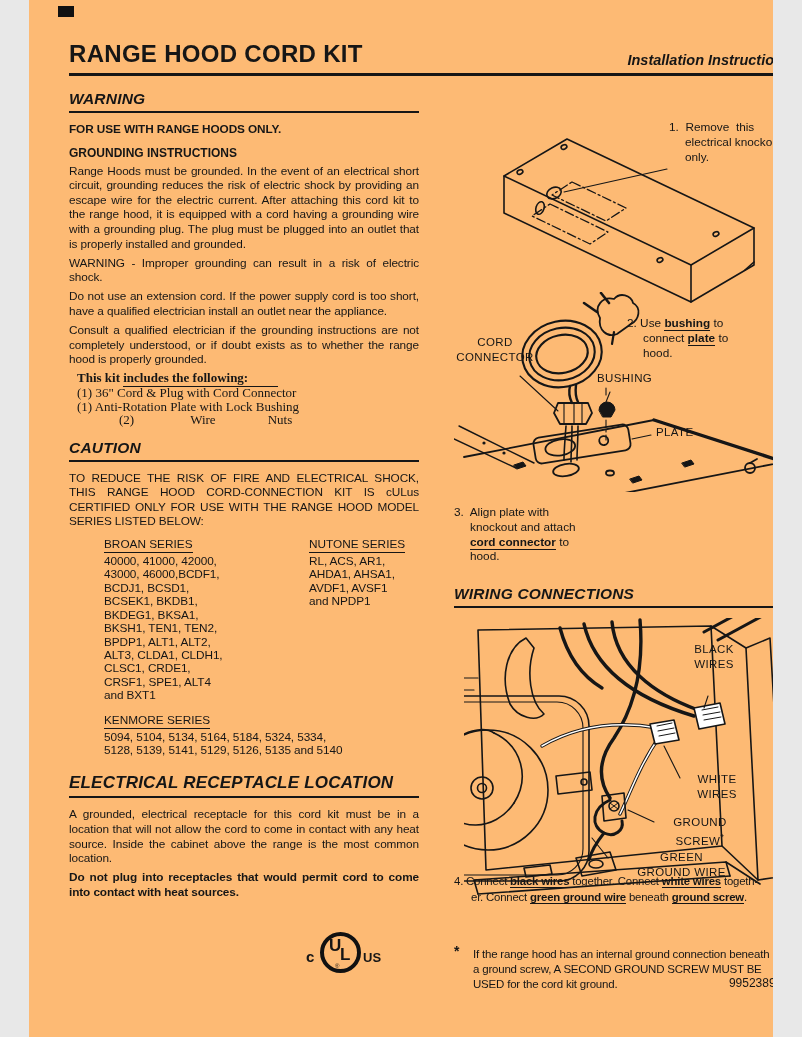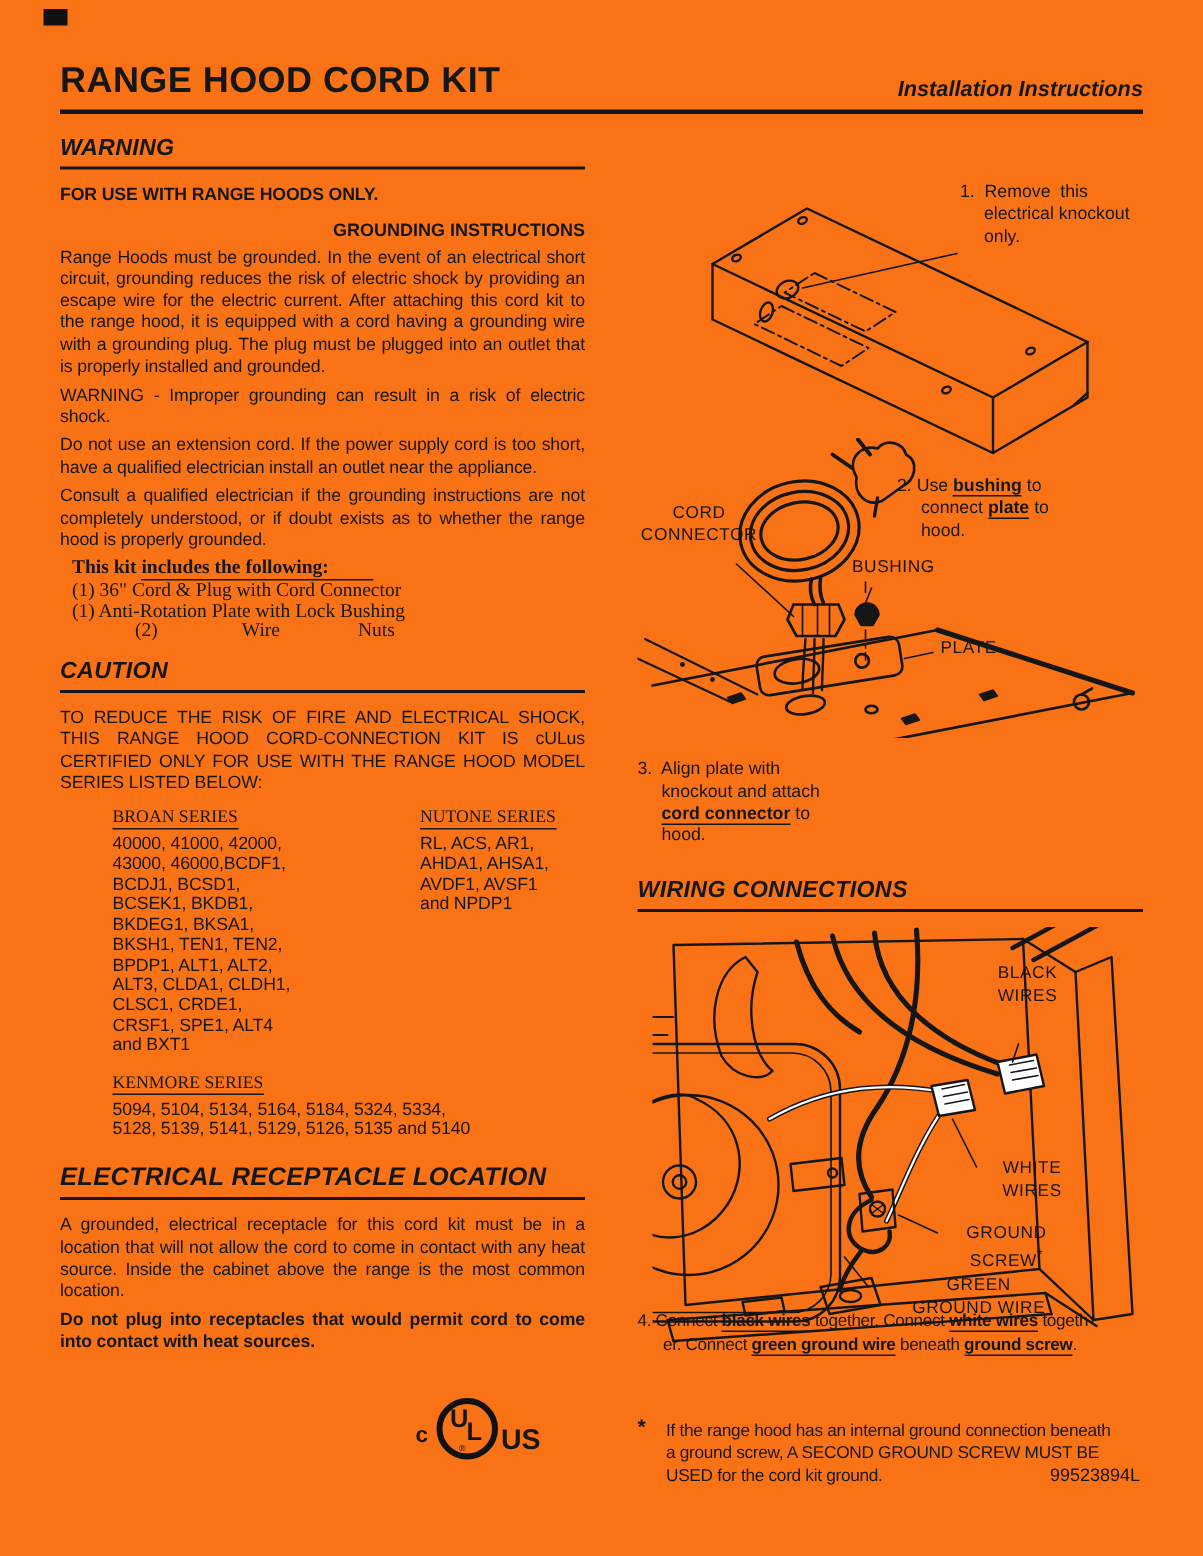--- a/index.html
+++ b/index.html
@@ -1,64 +1,64 @@
 <!DOCTYPE html>
 <html><head>
 <meta charset="utf-8">
 <style>
   html,body { margin:0; padding:0; background:#e8e8e8; }
-  .page { position:relative; width:802px; height:1037px; background:#f97316; margin:0 auto;
+  .page { position:relative; width:744px; height:1037px; background:#fdba74; margin:0 auto;
           font-family:"Liberation Sans", sans-serif; color:#161616; overflow:hidden; }
   .corner-mark { position:absolute; left:29px; top:6px; width:16px; height:11px; background:#111; }
 
   
   .masthead { position:absolute; left:40px; top:40px; width:722px; display:flex;
               justify-content:space-between; align-items:flex-end;
               border-bottom:3px solid #161616; padding-bottom:5px; }
   .doc-title { font-size:24px; font-weight:bold; letter-spacing:0.3px; }
   .doc-subtitle { font-size:14.5px; font-weight:bold; font-style:italic; }
 
   
   .col-left  { position:absolute; left:40px;  top:90px; width:350px; }
   .col-right { position:absolute; left:425px; top:90px; width:337px; height:945px; }
 
   .sec-h { font-size:15.5px; font-weight:bold; font-style:italic; letter-spacing:0.2px;
            border-bottom:2px solid #161616; padding-bottom:3px; margin:0 0 9px 0; }
   .sec-h.elec { font-size:17px; margin-top:0; }
-  .sub-h { font-size:12px; font-weight:bold; margin:0 0 4px 0;text-align:right; }
+  .sub-h { font-size:12px; font-weight:bold; margin:0 0 4px 0; }
   p.j { font-size:11.8px; line-height:14.6px; letter-spacing:-0.1px; text-align:justify; margin:0 0 4.5px 0; }
   .b { font-weight:bold; }
   .caps { letter-spacing:-0.2px; }
 
   .kit { margin:4px 0 12px 8px; font-size:13px; line-height:13.6px;font-family:Liberation Serif, serif; }
   .kit-h { margin-bottom:1px; }
   .u-ext { border-bottom:1.5px solid #161616; padding-right:30px; padding-bottom:1px; }
   .kit-i3 span { display:inline-block; }
   .kit-i3 .q  { margin-left:42px; }
   .kit-i3 .w1 { margin-left:56px; }
   .kit-i3 .w2 { margin-left:52px; }
 
   .series-cols { display:flex; margin:2px 0 8px 0; }
   .broan { margin-left:35px; width:205px; }
   .nutone { width:110px; }
-  .ser-h { font-size:11.8px; margin-bottom:4px;font-family:Liberation Serif, serif; }
+  .ser-h { font-size:11.8px; margin-bottom:4px; }
   .u2 { border-bottom:1.3px solid #161616; padding-bottom:1px; }
   .ln { font-size:11.8px; line-height:13.4px; letter-spacing:-0.1px; }
   .kenmore { margin:10px 0 16px 35px; }
   p.other { margin:6px 0 18px 0; }
 
   
   .ul-logo { position:absolute; left:275px; top:930px; width:100px; height:56px; }
   .ul-circle { position:absolute; left:16px; top:2px; width:33px; height:33px;
                border:4.5px solid #111; border-radius:50%; }
   .ul-u { position:absolute; left:25px; top:6px;  font-size:17px; font-weight:800; }
   .ul-l { position:absolute; left:36px; top:15px; font-size:17px; font-weight:800; }
   .ul-reg { position:absolute; left:31px; top:33px; font-size:6px; }
   .ul-c  { position:absolute; left:2px;  top:18px; font-size:15px; font-weight:800; }
-  .ul-us { position:absolute; left:59px; top:20px; font-size:19px; font-weight:800; }
+  .ul-us { position:absolute; left:59px; top:20px; font-size:13px; font-weight:800; }
 
   
   .abs { position:absolute; }
   .step { font-size:11.8px; line-height:14.8px; }
   .step .keepsp { white-space:pre-wrap; }
   .ind { padding-left:16px; }
   .bu { font-weight:bold; border-bottom:1.5px solid #161616; }
   .lbl { position:absolute; font-size:11.5px; line-height:14.5px; letter-spacing:0.4px; text-align:center; }
   .step4 { font-size:11.4px; line-height:15.5px; letter-spacing:-0.2px; white-space:nowrap; }
   .foot { font-size:11.5px; line-height:14.8px; letter-spacing:-0.2px; }

